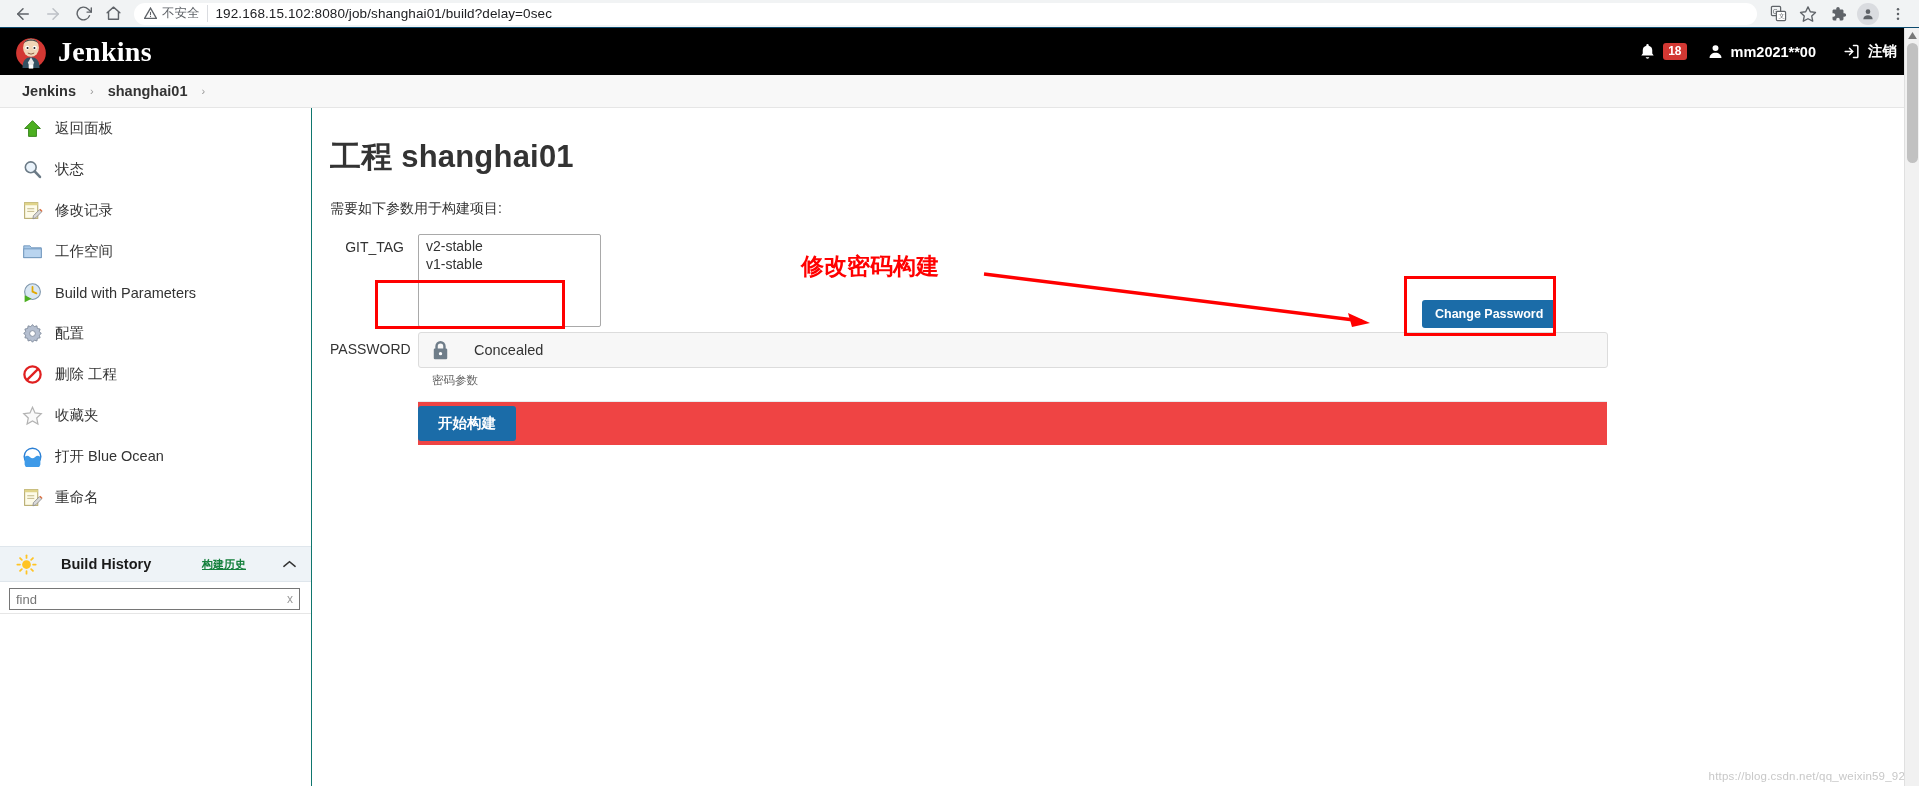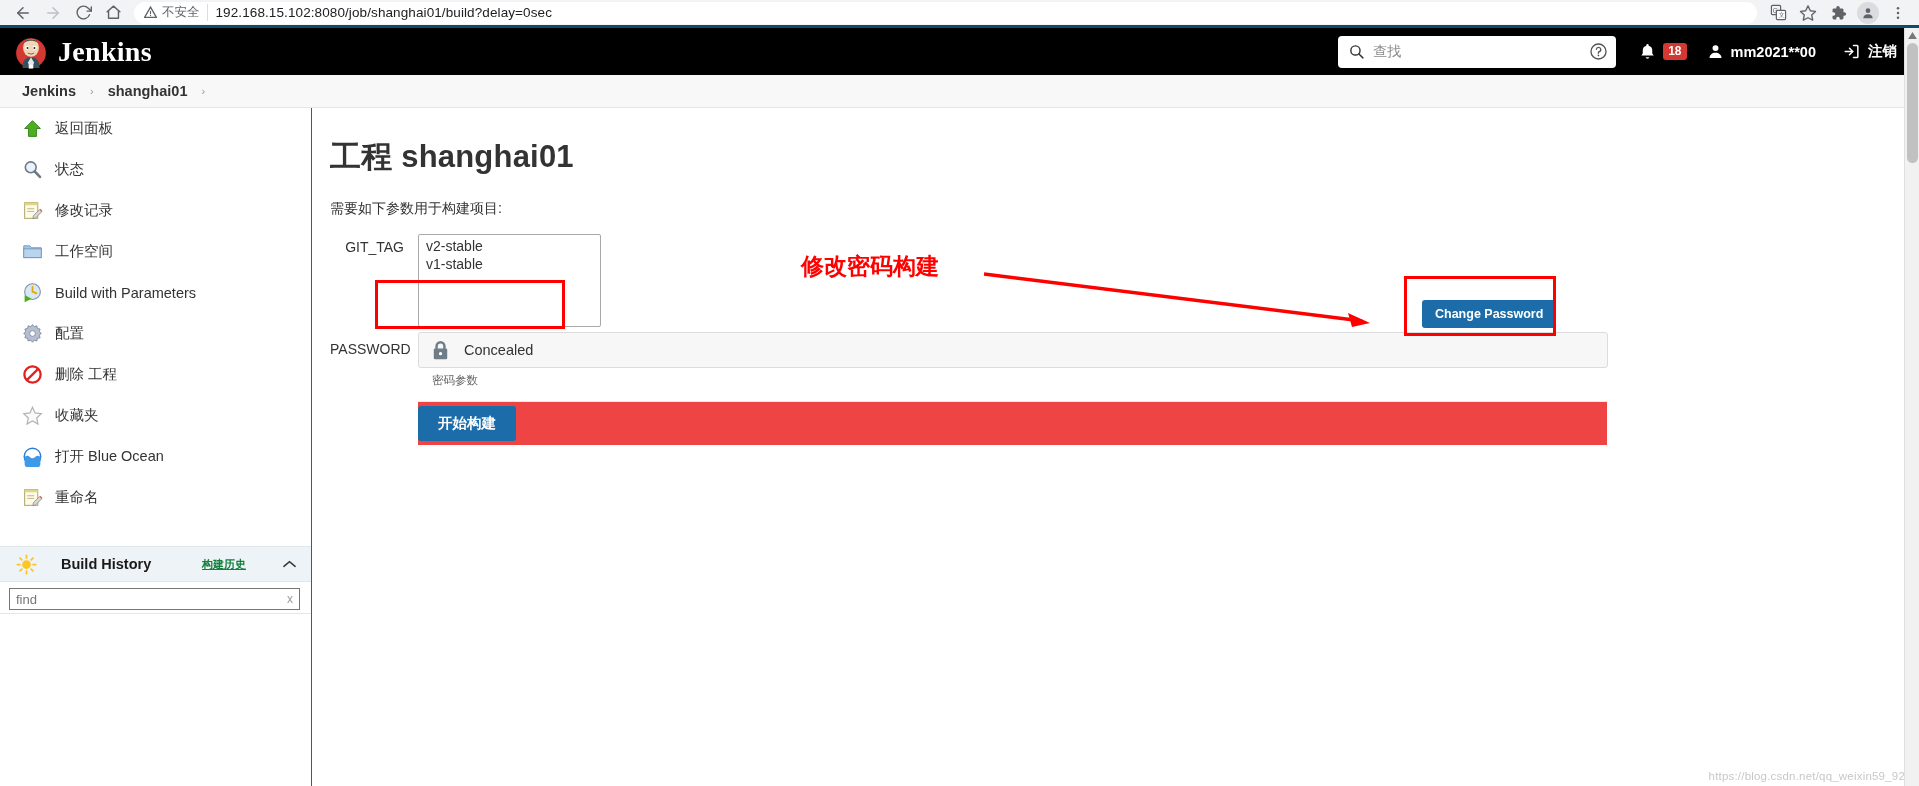--- a/index.html
+++ b/index.html
@@ -7,21 +7,21 @@
   body {
     width:1919px; height:786px; overflow:hidden;
     font-family:"Liberation Sans", sans-serif;
     background:#ffffff; color:#333;
     -webkit-font-smoothing:antialiased;
   }
 
   
   .browser-bar {
     height:28px; background:#f1f3f4; display:flex; align-items:center;
-    padding:0 8px; border-bottom:3px solid #0c4a6e; position:relative;
+    padding:0 8px; border-bottom:1px solid #0c4a6e; position:relative;
   }
   .nav-btn {
     width:30px; height:24px; display:flex; align-items:center; justify-content:center;
     color:#5f6368; flex:0 0 auto;
   }
   .nav-btn.disabled { color:#bdc1c6; }
   .nav-btn svg { display:block; }
   .omnibox {
     flex:1 1 auto; height:22px; background:#ffffff; border-radius:11px;
     margin-left:6px; margin-right:8px; display:flex; align-items:center;
@@ -128,21 +128,21 @@
   .param-field { margin-left:14px; }
 
   select.git-tag {
     width:183px; height:93px; font-size:14px; color:#333; border:1px solid #a9a9a9;
     padding:2px 0 0 3px; font-family:"Liberation Sans", sans-serif; background:#fff;
   }
   select.git-tag option { padding:1px 4px; }
 
   .pwd-box {
     width:1190px; height:36px; background:#f7f7f7; border:1px solid #dcdcdc;
-    border-radius:3px; display:flex; align-items:center; gap:14px; padding-left:12px;
+    border-radius:3px; display:flex; align-items:center; gap:24px; padding-left:12px;
   }
   .pwd-text { font-size:14.5px; color:#333; }
   .pwd-help { font-size:11.5px; color:#666; margin:5px 0 0 14px; }
 
   .build-bar {
     margin-top:13px; margin-left:0; width:1189px; height:44px; background:#ef4444;
     border-top:1px solid #e8ecef; display:flex; align-items:center; padding-left:0;
   }
   .build-btn {
     background:#1b6ca8; color:#fff; font-size:14.5px; font-weight:bold;
@@ -271,32 +271,20 @@
       <ellipse cx="39" cy="24" rx="4" ry="3.6" fill="#fff"></ellipse>
       <circle cx="25.5" cy="24.5" r="1.9" fill="#222"></circle>
       <circle cx="38.5" cy="24.5" r="1.9" fill="#222"></circle>
       <path d="M26 34 Q32 38 38 34" stroke="#8b5a3c" stroke-width="1.8" fill="none"></path>
       <rect x="28" y="55" width="8" height="8" fill="#fff" stroke="#ccc" stroke-width=".6"></rect>
     </svg>
     <span class="jk-title">Jenkins</span>
   </div>
 
   <div class="jk-header-right">
-    <div class="jk-search">
-      <svg width="17" height="17" viewBox="0 0 24 24" fill="none" stroke="#333" stroke-width="2" stroke-linecap="round">
-          <circle cx="10.5" cy="10.5" r="6.5"></circle>
-          <line x1="15.5" y1="15.5" x2="21" y2="21"></line>
-        </svg>
-      <span class="ph">查找</span>
-      <svg width="19" height="19" viewBox="0 0 24 24" fill="none" stroke="#555" stroke-width="1.7">
-          <circle cx="12" cy="12" r="9.5"></circle>
-          <path d="M9.3 9.2a2.8 2.8 0 1 1 3.4 3.1c-.6.2-.9.8-.9 1.5v.3" stroke-linecap="round"></path>
-          <circle cx="11.9" cy="17" r="1.1" fill="#555" stroke="none"></circle>
-        </svg>
-    </div>
 
     <div class="jk-bell-wrap">
       <svg width="19" height="19" viewBox="0 0 24 24" fill="#ffffff">
           <path d="M12 2.6a1.5 1.5 0 0 1 1.5 1.5v.6a6 6 0 0 1 4.5 5.8v4l1.8 2.6H4.2L6 14.5v-4A6 6 0 0 1 10.5 4.7v-.6A1.5 1.5 0 0 1 12 2.6z"></path>
           <path d="M9.6 19.2a2.5 2.5 0 0 0 4.8 0z"></path>
         </svg>
       <span class="badge">18</span>
     </div>
 
     <div class="jk-user">

